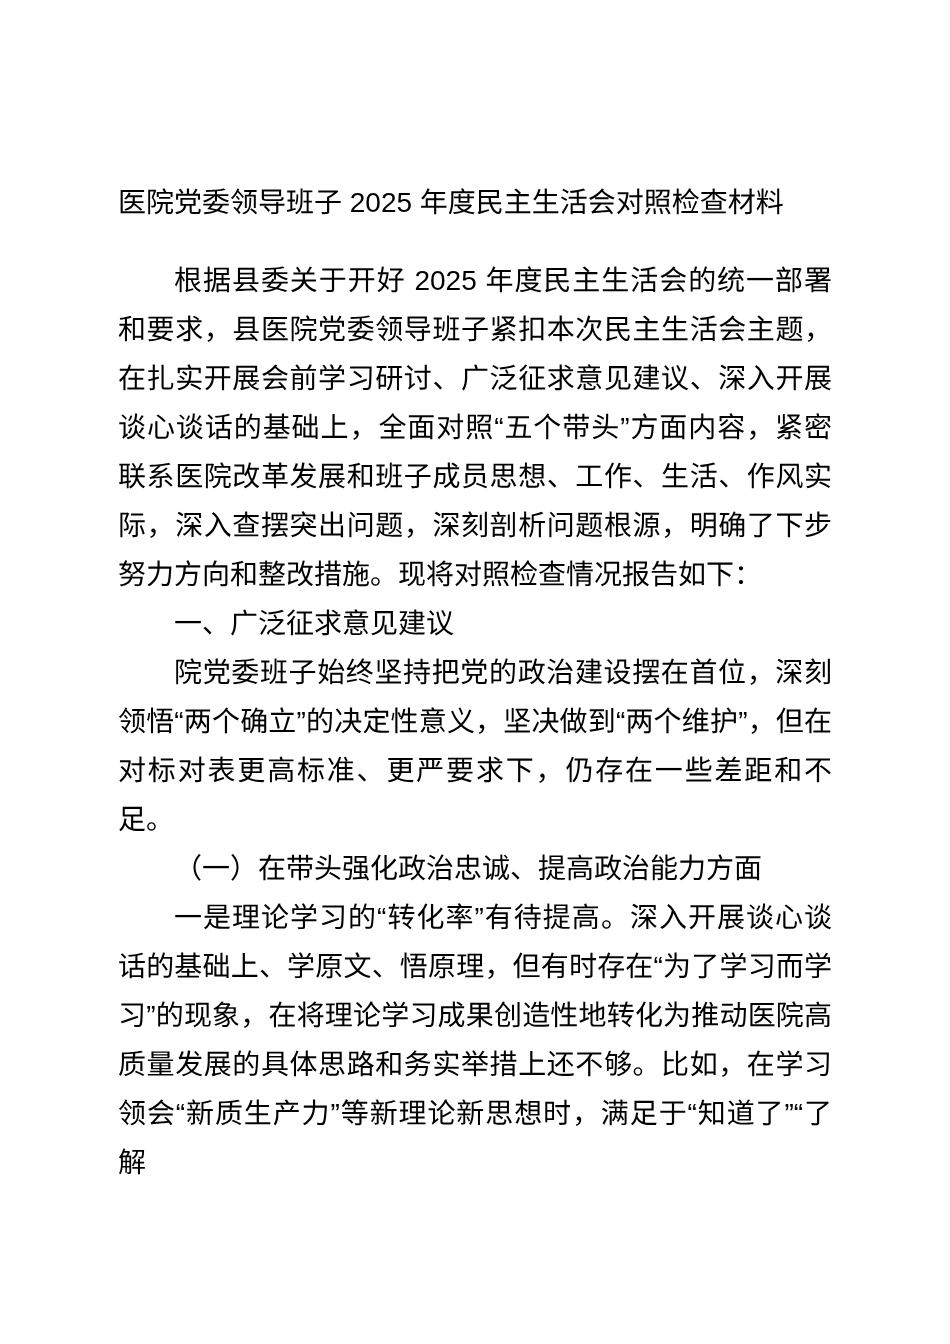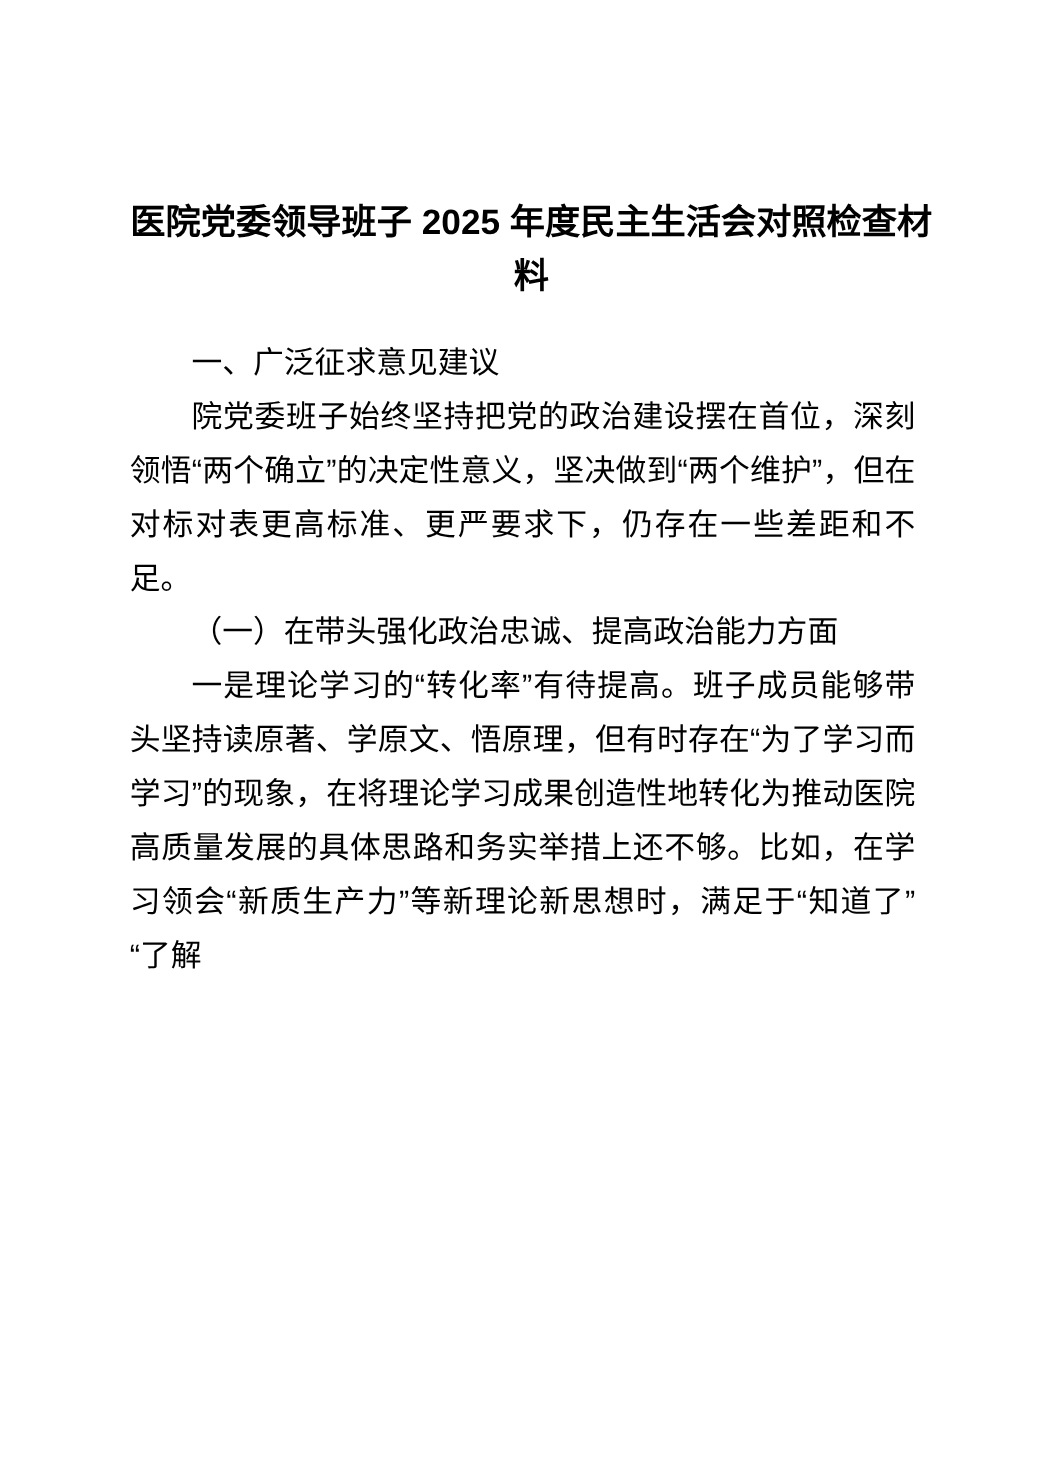--- a/index.html
+++ b/index.html
@@ -17,24 +17,24 @@
   .page {
     box-sizing: border-box;
     width: 950px;
     height: 1344px;
     padding: 178px 118px 0 118px;
     background: #ffffff;
   }
   .doc-title {
     width: 730px;
     margin: 0 auto 29px auto;
-    font-size: 32px;
+    font-size: 28px;
     line-height: 49px;
-    font-weight: bold;
-    text-align: center;
+    font-weight: normal;
+    text-align: left;
     letter-spacing: 0;
   }
   .doc-body p {
     margin: 0;
     font-size: 28px;
     line-height: 49px;
     text-align: justify;
     text-justify: inter-ideograph;
     text-indent: 2em;
     word-break: break-all;
@@ -42,24 +42,25 @@
 </style>
 </head>
 <body>
 
 <div class="page">
 
   <h1 class="doc-title">医院党委领导班子 2025 年度民主生活会对照检查材料</h1>
 
   <div class="doc-body">
 
+    <p>根据县委关于开好 2025 年度民主生活会的统一部署和要求，县医院党委领导班子紧扣本次民主生活会主题，在扎实开展会前学习研讨、广泛征求意见建议、深入开展谈心谈话的基础上，全面对照“五个带头”方面内容，紧密联系医院改革发展和班子成员思想、工作、生活、作风实际，深入查摆突出问题，深刻剖析问题根源，明确了下步努力方向和整改措施。现将对照检查情况报告如下：</p>
 
     <p>一、广泛征求意见建议</p>
 
     <p>院党委班子始终坚持把党的政治建设摆在首位，深刻领悟“两个确立”的决定性意义，坚决做到“两个维护”，但在对标对表更高标准、更严要求下，仍存在一些差距和不足。</p>
 
     <p>（一）在带头强化政治忠诚、提高政治能力方面</p>
 
-    <p>一是理论学习的“转化率”有待提高。班子成员能够带头坚持读原著、学原文、悟原理，但有时存在“为了学习而学习”的现象，在将理论学习成果创造性地转化为推动医院高质量发展的具体思路和务实举措上还不够。比如，在学习领会“新质生产力”等新理论新思想时，满足于“知道了”“了解</p>
+    <p>一是理论学习的“转化率”有待提高。深入开展谈心谈话的基础上、学原文、悟原理，但有时存在“为了学习而学习”的现象，在将理论学习成果创造性地转化为推动医院高质量发展的具体思路和务实举措上还不够。比如，在学习领会“新质生产力”等新理论新思想时，满足于“知道了”“了解</p>
 
   </div>
 
 </div>
 
 </body></html>

